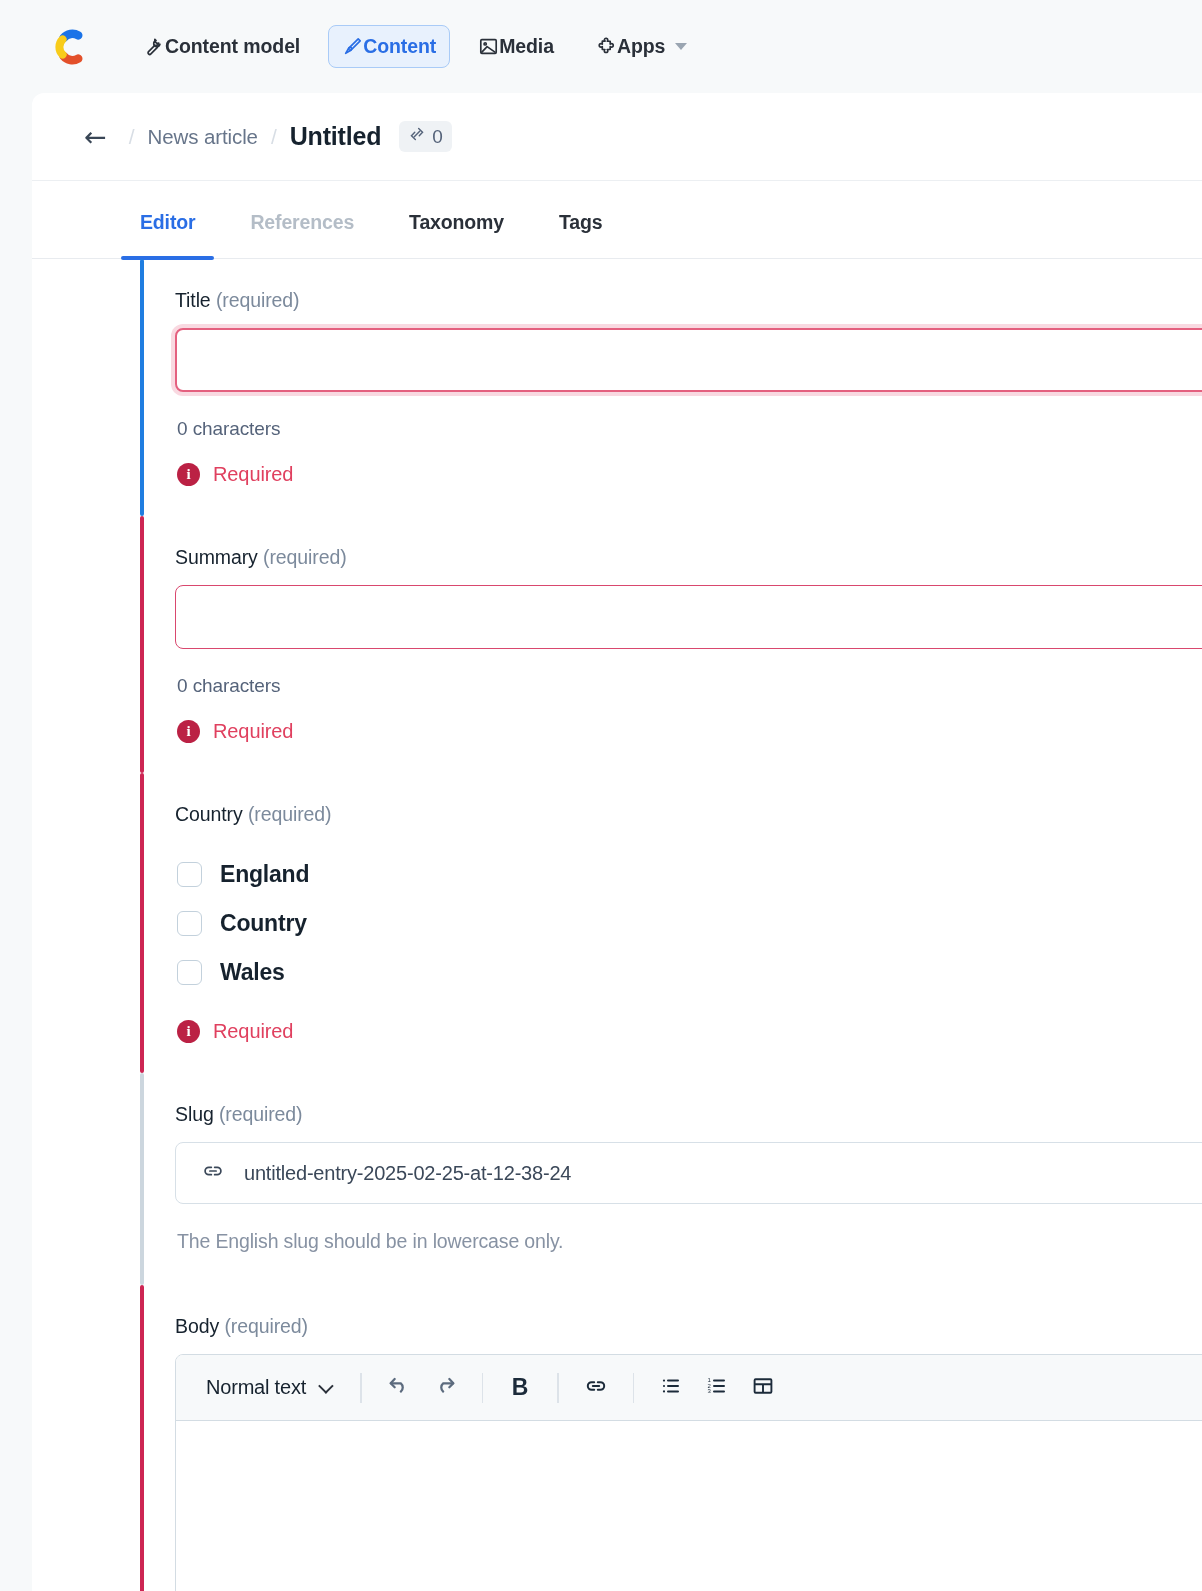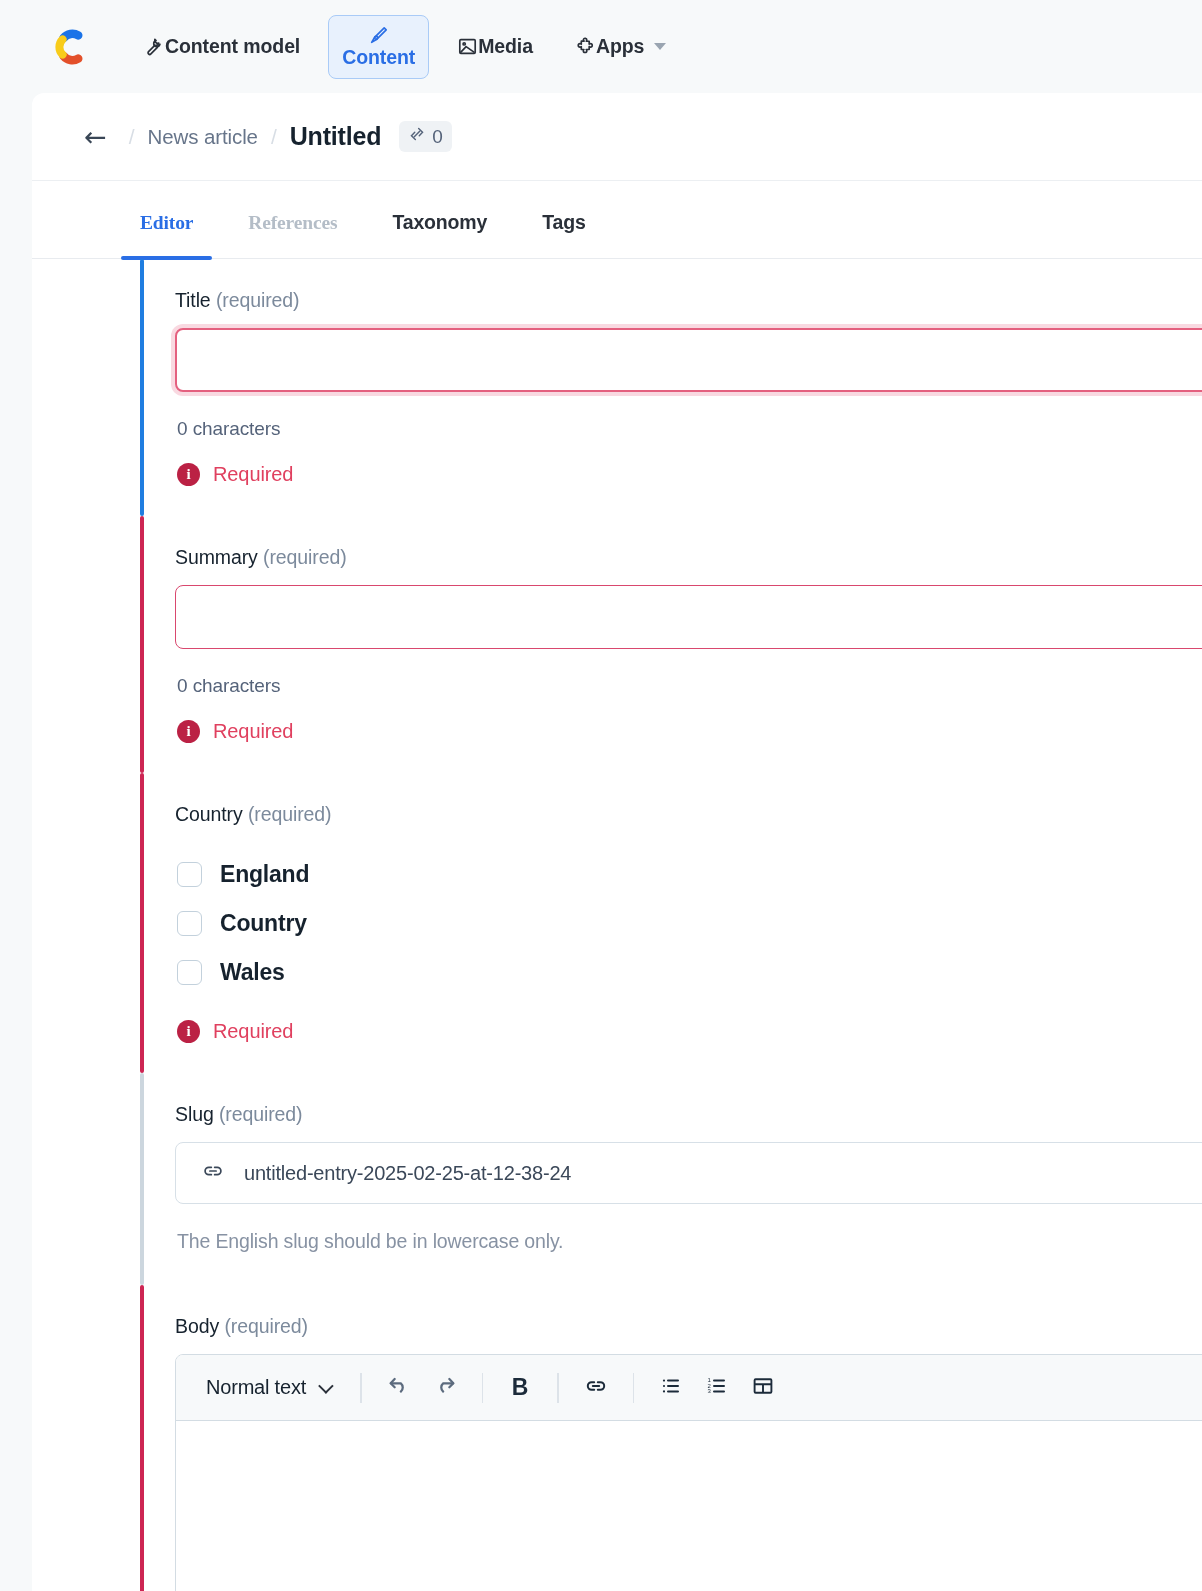--- a/index.html
+++ b/index.html
@@ -51,21 +51,20 @@
     white-space: nowrap;
   }
   .nav-item .ico { display: flex; align-items: center; flex: 0 0 auto; }
 
   .nav-item.active {
     color: #2a6ee5;
     background: #e8f1fd;
     border: 1.5px solid #a9cbf7;
     border-radius: 8px;
     padding: 9px 13px;
-    flex-direction: column;
   }
   .nav-item.active .ico svg { stroke: #2a6ee5; }
 
   .nav-item + .nav-item { margin-left: 14px; }
 
   .caret-down {
     width: 0; height: 0;
     border-left: 6.5px solid transparent;
     border-right: 6.5px solid transparent;
     border-top: 7px solid #9aa5b1;
@@ -148,30 +147,30 @@
   .tab {
     font-size: 19.5px;
     font-weight: 700;
     color: #2a3039;
     padding: 0 0 24px 0;
     margin-right: 55px;
     cursor: pointer;
     position: relative;
     letter-spacing: -0.15px;
   }
-  .tab.active { color: #2a6ee5; font-family: Liberation Serif, serif; }
+  .tab.active { color: #2a6ee5; }
   .tab.active::after {
     content: "";
     position: absolute;
     left: -19px; right: -19px; bottom: -2px;
     height: 4px;
     background: #2a6ee5;
     border-radius: 2px;
   }
-  .tab.dim { color: #b4bdc7; font-family: Liberation Serif, serif; }
+  .tab.dim { color: #b4bdc7; }
 
   
   .form { padding: 0 0 0 0; }
 
   .field {
     position: relative;
     padding-left: 35px;
     margin-left: 108px;
   }
   .field::before {

